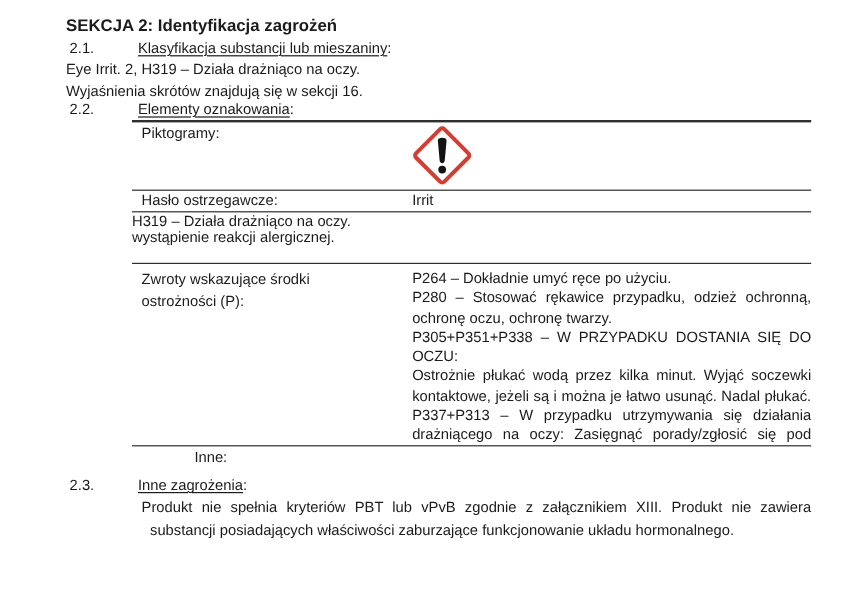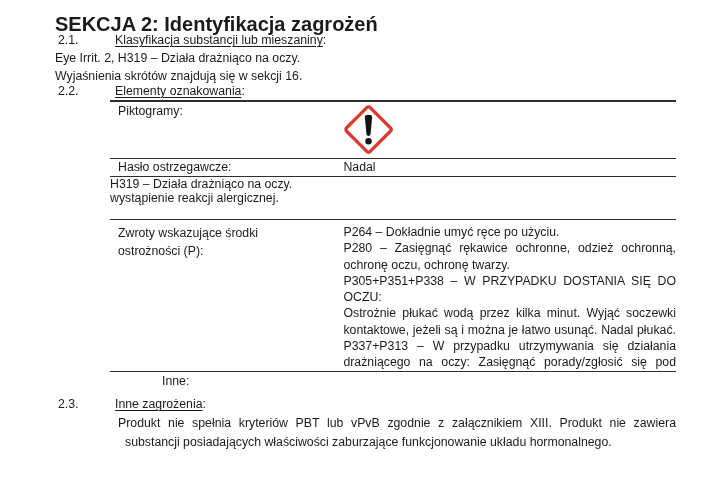--- a/index.html
+++ b/index.html
@@ -1,21 +1,21 @@
 <!DOCTYPE html>
 <html><head>
 <meta charset="utf-8">
 <style>
   html,body { margin:0; padding:0; background:#ffffff; }
   .page {
     position:relative; width:720px; height:501px; background:#ffffff;
     font-family:"Liberation Sans","DejaVu Sans",sans-serif;
     font-size:12.3px; color:#1b1b1b; overflow:hidden;
   }
-  .sec-title { position:absolute; left:55px; top:13px; font-weight:bold; font-size:20px; white-space:nowrap; }
+  .sec-title { position:absolute; left:55px; top:13px; font-weight:bold; font-size:14px; white-space:nowrap; }
   .sub { position:absolute; left:58px; white-space:nowrap; }
   .sub .num { display:inline-block; width:57px; }
   .u { text-decoration:underline; text-underline-offset:2px; text-decoration-thickness:1px; }
   .bodyline { position:absolute; left:55px; white-space:nowrap; }
 
   .htable { position:absolute; left:110px; top:100px; width:566px; border-top:2px solid #2e2e2e; }
   .trow { display:flex; border-bottom:1.5px solid #2e2e2e;gap:26px; }
   .trow.last { border-bottom:none; }
   .tc1 { width:217px; box-sizing:border-box; padding:2px 6px 0 8px; overflow:hidden; }
   .tc2 { width:349px; box-sizing:border-box; padding:0; overflow:hidden; }
@@ -64,38 +64,38 @@
         <svg class="pictogram" width="51" height="51" viewBox="0 0 52 52" role="img" aria-label="GHS07 exclamation mark pictogram">
           <rect x="9" y="9" width="34" height="34" rx="2.5" transform="rotate(45 26 26)" fill="#ffffff" stroke-width="3.4" stroke="#d93b31"></rect>
           <path d="M26 11 C 28.4 11 29.9 11.8 29.7 13.6 L 28.2 30.2 C 28.1 31.7 27.2 32.6 26 32.6 C 24.8 32.6 23.9 31.7 23.8 30.2 L 22.3 13.6 C 22.1 11.8 23.6 11 26 11 Z" fill="#141414"></path>
           <circle cx="26" cy="38" r="3.3" fill="#141414"></circle>
         </svg>
       </div>
     </div>
 
     <div class="trow r2">
       <div class="tc1">Hasło ostrzegawcze:</div>
-      <div class="tc2">Nadal</div>
+      <div class="tc2">Irrit</div>
     </div>
 
     <div class="trow r3">
       <div class="tc2">
         <div class="line">H319 – Działa drażniąco na oczy.</div>
         <div class="line">wystąpienie reakcji alergicznej.</div>
       </div>
     </div>
 
     <div class="trow r4">
       <div class="tc1">
         <div class="line">Zwroty wskazujące środki</div>
         <div class="line">ostrożności (P):</div>
       </div>
       <div class="tc2">
         <div class="line">P264 – Dokładnie umyć ręce po użyciu.</div>
-        <div class="line stretch">P280 – Zasięgnąć rękawice ochronne, odzież ochronną,</div>
+        <div class="line stretch">P280 – Stosować rękawice przypadku, odzież ochronną,</div>
         <div class="line">ochronę oczu, ochronę twarzy.</div>
         <div class="line stretch">P305+P351+P338 – W PRZYPADKU DOSTANIA SIĘ DO OCZU:</div>
         <div class="line stretch">Ostrożnie płukać wodą przez kilka minut. Wyjąć soczewki</div>
         <div class="line stretch">kontaktowe, jeżeli są i można je łatwo usunąć. Nadal płukać.</div>
         <div class="line stretch">P337+P313 – W przypadku utrzymywania się działania</div>
         <div class="line stretch">drażniącego na oczy: Zasięgnąć porady/zgłosić się pod opiekę</div>
         <div class="line">lekarza.</div>
       </div>
     </div>
 

